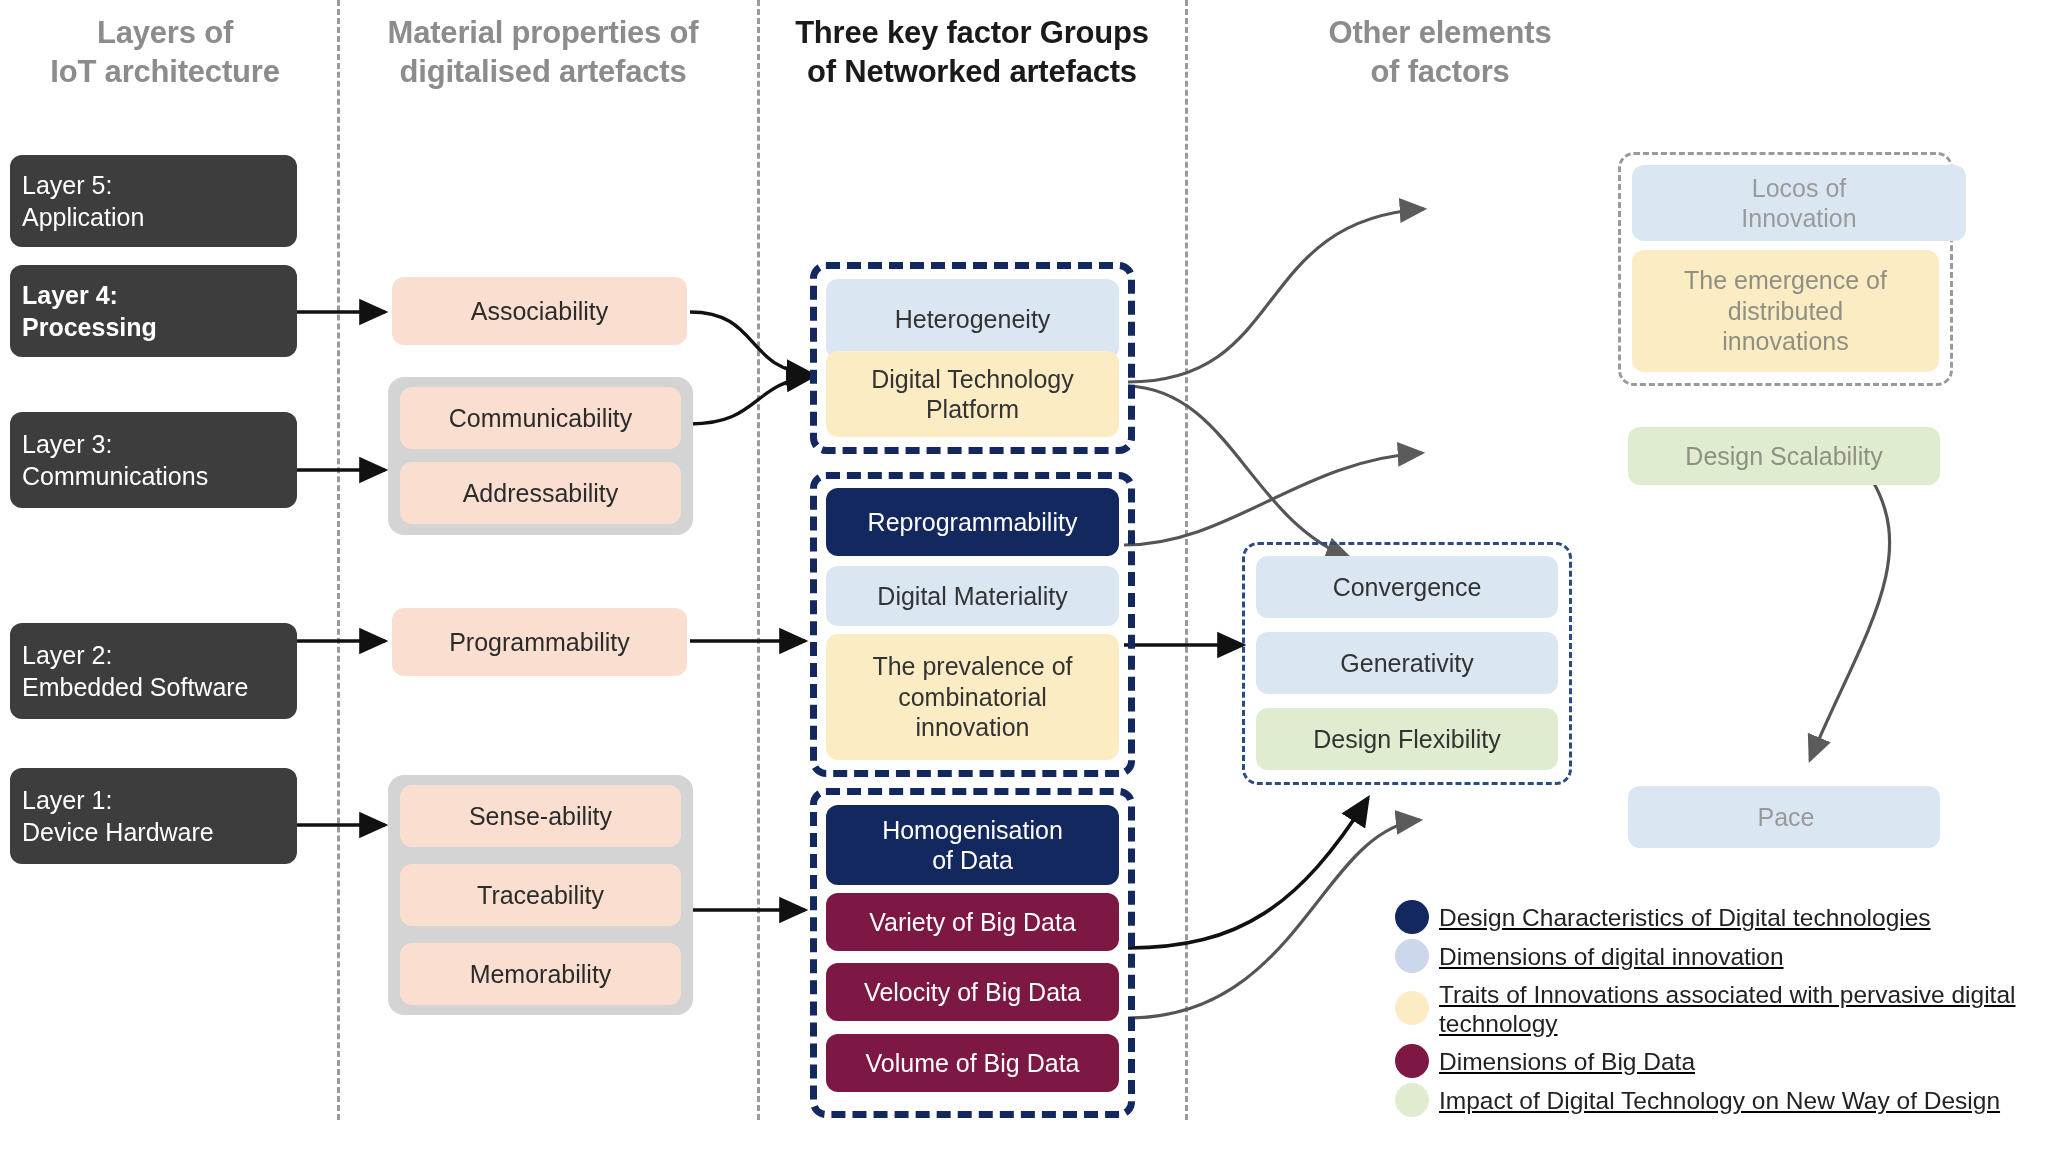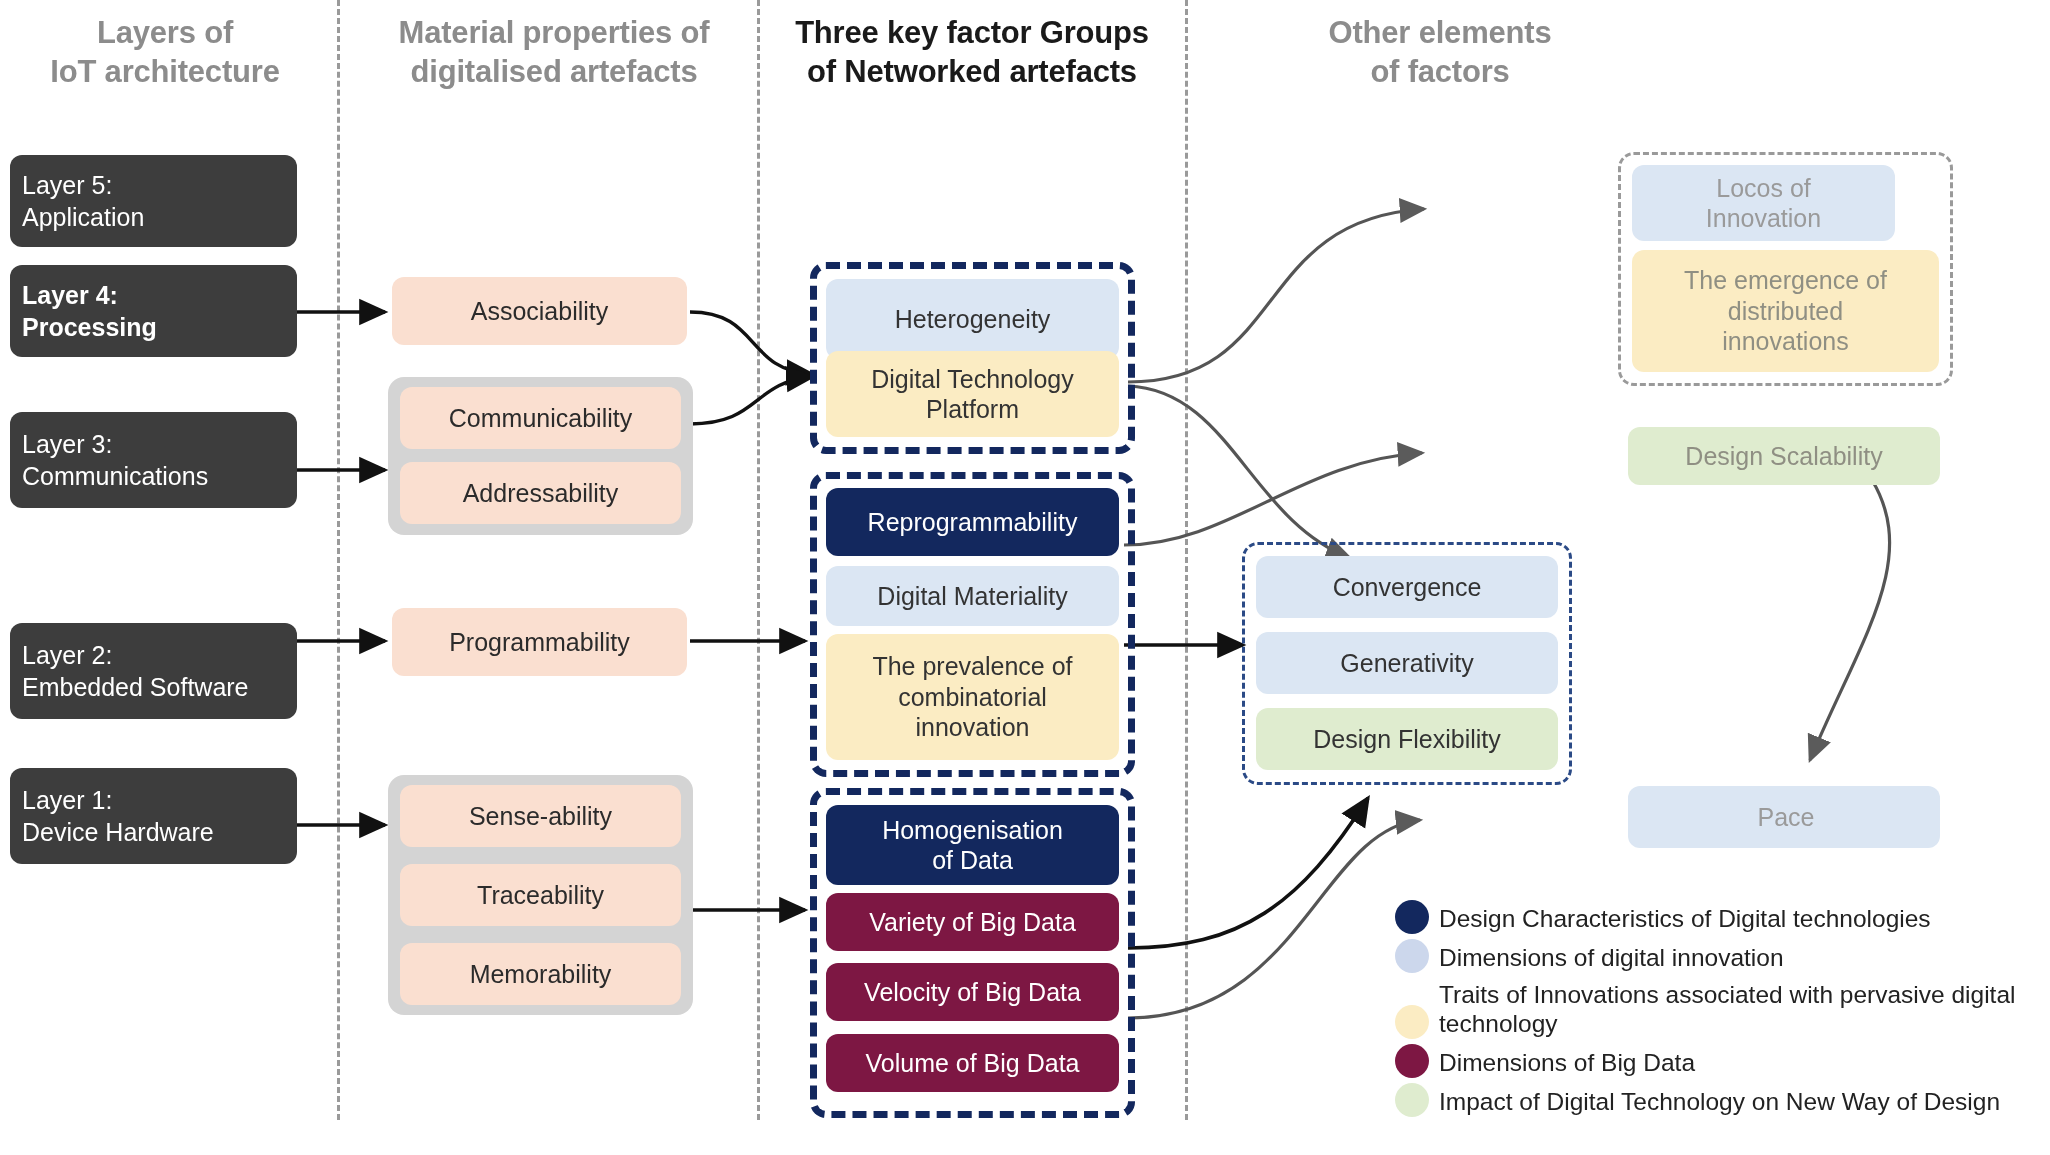--- a/index.html
+++ b/index.html
@@ -33,38 +33,38 @@
   .faded2{color:#8f8f83;}
 
   
   .dashgroup{position:absolute;border-radius:16px;box-sizing:border-box;}
   .dashnavy-thick{border:7px dashed #13285e;}
   .dashnavy-thin{border:3px dashed #2b4a86;}
   .dashgray{border:3px dashed #9a9a9a;}
 
   
   #legend{position:absolute;left:1395px;top:900px;width:650px;}
-  .legrow{display:flex;align-items:flex-end;margin-bottom:5px;}
+  .legrow{display:flex;align-items:center;margin-bottom:5px;text-decoration:underline;}
   .swatch{width:34px;height:34px;border-radius:50%;flex:0 0 34px;margin-right:10px;}
   .legtext{font-size:24.5px;line-height:1.18;color:#222222;padding-top:3px;}
 
   svg.links{position:absolute;left:0;top:0;width:2050px;height:1155px;
             pointer-events:none;overflow:visible;}
 </style>
 </head>
 <body>
 
 <div id="stage">
 
   <div class="divider" style="left:337px;top:0px;height:1120px;"></div>
   <div class="divider" style="left:757px;top:0px;height:1120px;"></div>
   <div class="divider" style="left:1185px;top:0px;height:1120px;"></div>
 
   <div class="colhead" style="left:0px;top:14px;width:330px;">Layers of<br>IoT architecture</div>
-  <div class="colhead" style="left:354px;top:14px;width:400px;">Material properties of<br>digitalised artefacts</div>
+  <div class="colhead" style="left:343px;top:14px;width:400px;">Material properties of<br>digitalised artefacts</div>
   <div class="colhead strong" style="left:766px;top:14px;width:412px;">Three key factor Groups<br>of Networked artefacts</div>
   <div class="colhead" style="left:1240px;top:14px;width:400px;">Other elements<br>of factors</div>
 
   <svg class="links" viewBox="0 0 2050 1155">
     <defs>
       <marker id="arrK" markerWidth="9" markerHeight="9" refX="7.6" refY="4.5" orient="auto">
         <path d="M0,0.6 L8.6,4.5 L0,8.4 z" fill="#111111"></path>
       </marker>
       <marker id="arrG" markerWidth="9" markerHeight="9" refX="7.6" refY="4.5" orient="auto">
         <path d="M0,0.6 L8.6,4.5 L0,8.4 z" fill="#5b5b5b"></path>
@@ -140,21 +140,21 @@
   <div class="pill lightblue" style="left:826px;top:566px;width:293px;height:60px;">Digital Materiality</div>
   <div class="pill cream" style="left:826px;top:634px;width:293px;height:126px;">The prevalence of<br>combinatorial<br>innovation</div>
 
   <div class="dashgroup dashnavy-thick" style="left:810px;top:788px;width:325px;height:330px;"></div>
   <div class="pill navy" style="left:826px;top:805px;width:293px;height:80px;">Homogenisation<br>of Data</div>
   <div class="pill maroon" style="left:826px;top:893px;width:293px;height:58px;">Variety of Big Data</div>
   <div class="pill maroon" style="left:826px;top:963px;width:293px;height:58px;">Velocity of Big Data</div>
   <div class="pill maroon" style="left:826px;top:1034px;width:293px;height:58px;">Volume of Big Data</div>
 
   <div class="dashgroup dashgray" style="left:1618px;top:152px;width:335px;height:234px;"></div>
-  <div class="pill lightblue faded" style="left:1632px;top:165px;width:263px;height:76px;">Locos of<br>Innovation</div>
+  <div class="pill lightblue faded" style="left:1632px;top:165px;width:334px;height:76px;">Locos of<br>Innovation</div>
   <div class="pill cream faded2" style="left:1632px;top:250px;width:307px;height:122px;">The emergence of<br>distributed<br>innovations</div>
 
   <div class="pill lightgreen faded2" style="left:1628px;top:427px;width:312px;height:58px;">Design Scalability</div>
 
   <div class="dashgroup dashnavy-thin" style="left:1242px;top:542px;width:330px;height:243px;"></div>
   <div class="pill lightblue" style="left:1256px;top:556px;width:302px;height:62px;">Convergence</div>
   <div class="pill lightblue" style="left:1256px;top:632px;width:302px;height:62px;">Generativity</div>
   <div class="pill lightgreen" style="left:1256px;top:708px;width:302px;height:62px;">Design Flexibility</div>
 
   <div class="pill lightblue faded" style="left:1628px;top:786px;width:312px;height:62px;padding-left:12px;">Pace</div>

